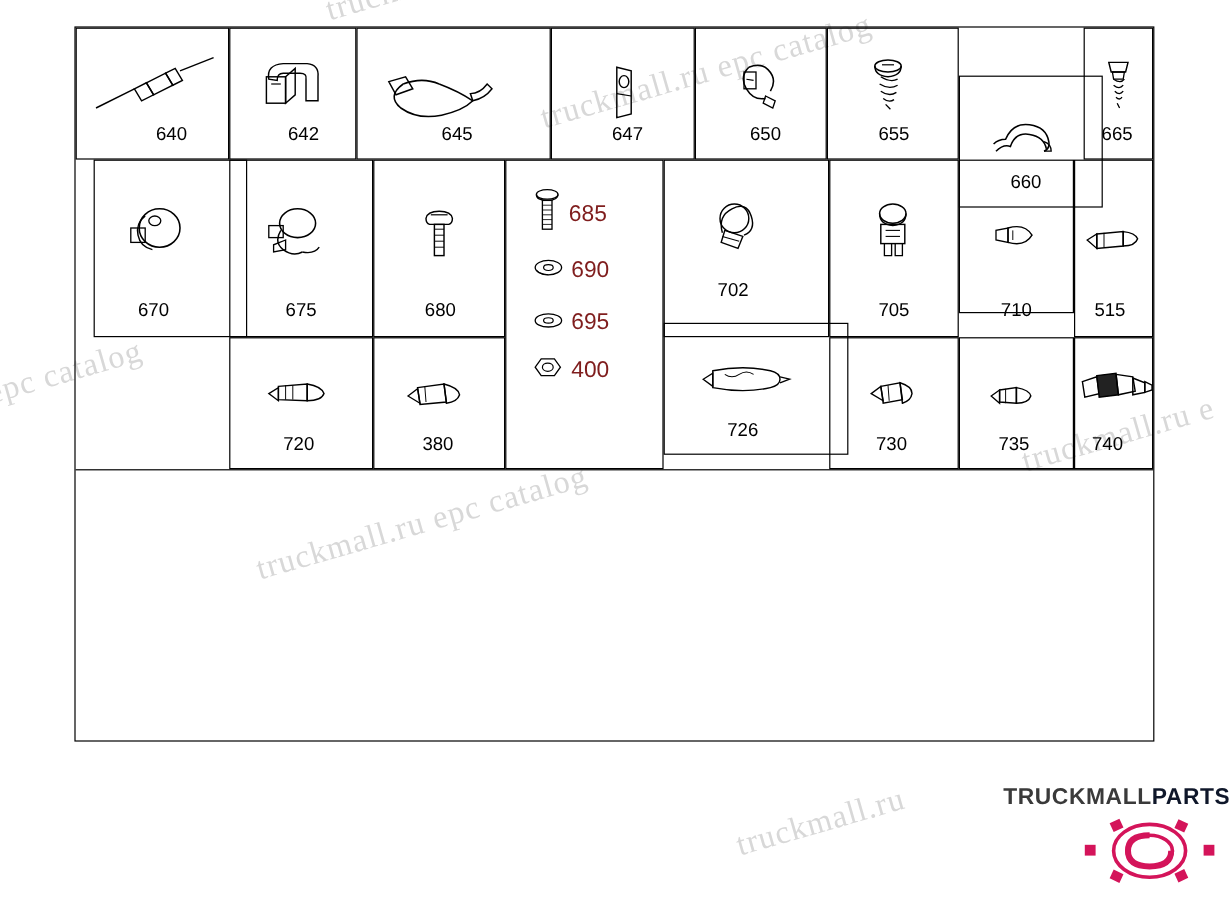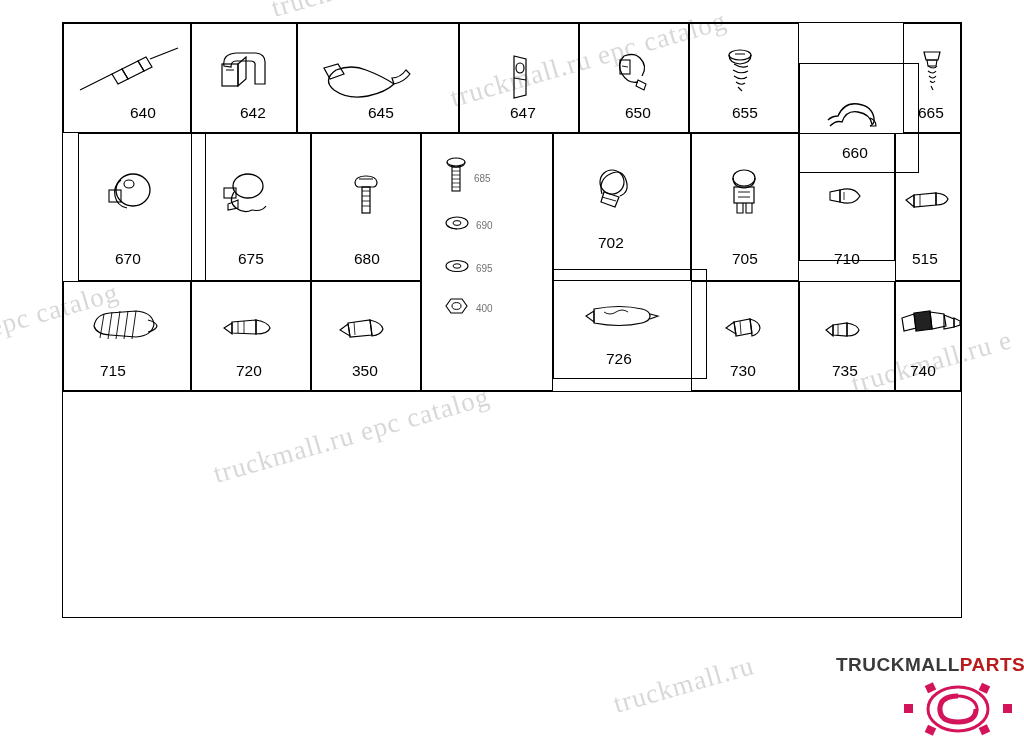--- a/index.html
+++ b/index.html
@@ -63,22 +63,22 @@
   }
   .art svg { display: block; overflow: visible; }
 
   
   .stackrow {
     position: absolute;
     display: flex;
     align-items: center;
   }
   .stackrow .lbl2 {
-    font-size: 10px;
-    color: #737373;
+    font-size: 19px;
+    color: #7f1d1d;
     margin-left: 6px;
     font-family: "Liberation Sans", sans-serif;
   }
 
   
   #logo {
     position: absolute;
     right: 8px;
     bottom: 6px;
     width: 180px;
@@ -90,21 +90,21 @@
     top: 2px;
     left: 0;
     width: 180px;
     text-align: right;
     font-family: "Liberation Sans", sans-serif;
     font-weight: bold;
     font-size: 19px;
     letter-spacing: 0.5px;
     color: #3a3a3a;
   }
-  #logo .logotext .pink { color: #b91c1c; }
+  #logo .logotext .pink { color: #0f172a; }
   #logo .mark {
     position: absolute;
     right: 2px;
     top: 26px;
   }
 </style>
 </head>
 <body>
 
 <div id="watermarks">
@@ -338,30 +338,20 @@
       <svg width="54" height="24" viewBox="0 0 54 24">
         <path d="M4 12 l8 -5 l0 12 z" fill="none" stroke="#000" stroke-width="1.1"></path>
         <path d="M12 7 l22 -2 l0 12 l-22 2 z" fill="none" stroke="#000" stroke-width="1.2"></path>
         <path d="M34 5 q10 1 12 6 q-2 6 -12 6 z" fill="none" stroke="#000" stroke-width="1.2"></path>
         <line x1="18" y1="6" x2="18" y2="18" stroke="#000" stroke-width="0.8"></line>
       </svg>
     </div>
     <div class="lbl" style="left:16px;top:116px;">515</div>
   </div>
 
-  <div class="cell" style="left:0;top:258px;width:128px;height:110px;">
-    <div class="art" style="left:24px;top:26px;">
-      <svg width="76" height="36" viewBox="0 0 76 36">
-        <path d="M6 18 q2 -12 16 -13 l26 -2 q16 1 18 13 q-2 12 -18 13 l-26 -2 q-14 -1 -16 -9 z" fill="none" stroke="#000" stroke-width="1.2"></path>
-        <path d="M16 6 l-4 24 M24 4 l-4 27 M32 3 l-4 28 M40 3 l-4 28 M48 3 l-4 28" stroke="#000" stroke-width="0.9" fill="none"></path>
-        <path d="M60 12 q8 2 9 6 q-1 4 -9 6" fill="none" stroke="#000" stroke-width="1.1"></path>
-      </svg>
-    </div>
-    <div class="lbl" style="left:36px;top:80px;">715</div>
-  </div>
 
   <div class="cell" style="left:128px;top:258px;width:120px;height:110px;">
     <div class="art" style="left:30px;top:34px;">
       <svg width="60" height="24" viewBox="0 0 60 24">
         <path d="M2 12 l8 -5 l0 11 z" fill="none" stroke="#000" stroke-width="1.1"></path>
         <path d="M10 6 l24 -2 l0 14 l-24 -1 z" fill="none" stroke="#000" stroke-width="1.2"></path>
         <path d="M34 4 q12 2 14 8 q-2 6 -14 6 z" fill="none" stroke="#000" stroke-width="1.2"></path>
         <line x1="16" y1="5" x2="16" y2="17" stroke="#000" stroke-width="0.8"></line>
         <line x1="22" y1="5" x2="22" y2="17" stroke="#000" stroke-width="0.8"></line>
       </svg>
@@ -371,21 +361,21 @@
 
   <div class="cell" style="left:248px;top:258px;width:110px;height:110px;">
     <div class="art" style="left:26px;top:34px;">
       <svg width="58" height="26" viewBox="0 0 58 26">
         <path d="M2 14 l8 -6 l2 12 z" fill="none" stroke="#000" stroke-width="1.1"></path>
         <path d="M10 7 l22 -3 l2 15 l-22 2 z" fill="none" stroke="#000" stroke-width="1.2"></path>
         <path d="M32 4 q12 3 13 9 q-2 6 -11 7 z" fill="none" stroke="#000" stroke-width="1.2"></path>
         <line x1="16" y1="6" x2="17" y2="19" stroke="#000" stroke-width="0.8"></line>
       </svg>
     </div>
-    <div class="lbl" style="left:40px;top:80px;">350</div>
+    <div class="lbl" style="left:40px;top:80px;">380</div>
   </div>
 
   <div class="cell" style="left:490px;top:246px;width:154px;height:110px;">
     <div class="art" style="left:28px;top:34px;">
       <svg width="80" height="24" viewBox="0 0 80 24">
         <path d="M4 12 l8 -5 l0 11 z" fill="none" stroke="#000" stroke-width="1.1"></path>
         <path d="M12 5 q26 -5 48 0 q8 2 8 7 q0 5 -8 7 q-22 5 -48 0 z" fill="none" stroke="#000" stroke-width="1.2"></path>
         <path d="M22 8 q6 4 12 0 q6 -4 12 0" fill="none" stroke="#000" stroke-width="0.9"></path>
         <path d="M68 10 l8 2 l-8 3" fill="none" stroke="#000" stroke-width="1.1"></path>
       </svg>

